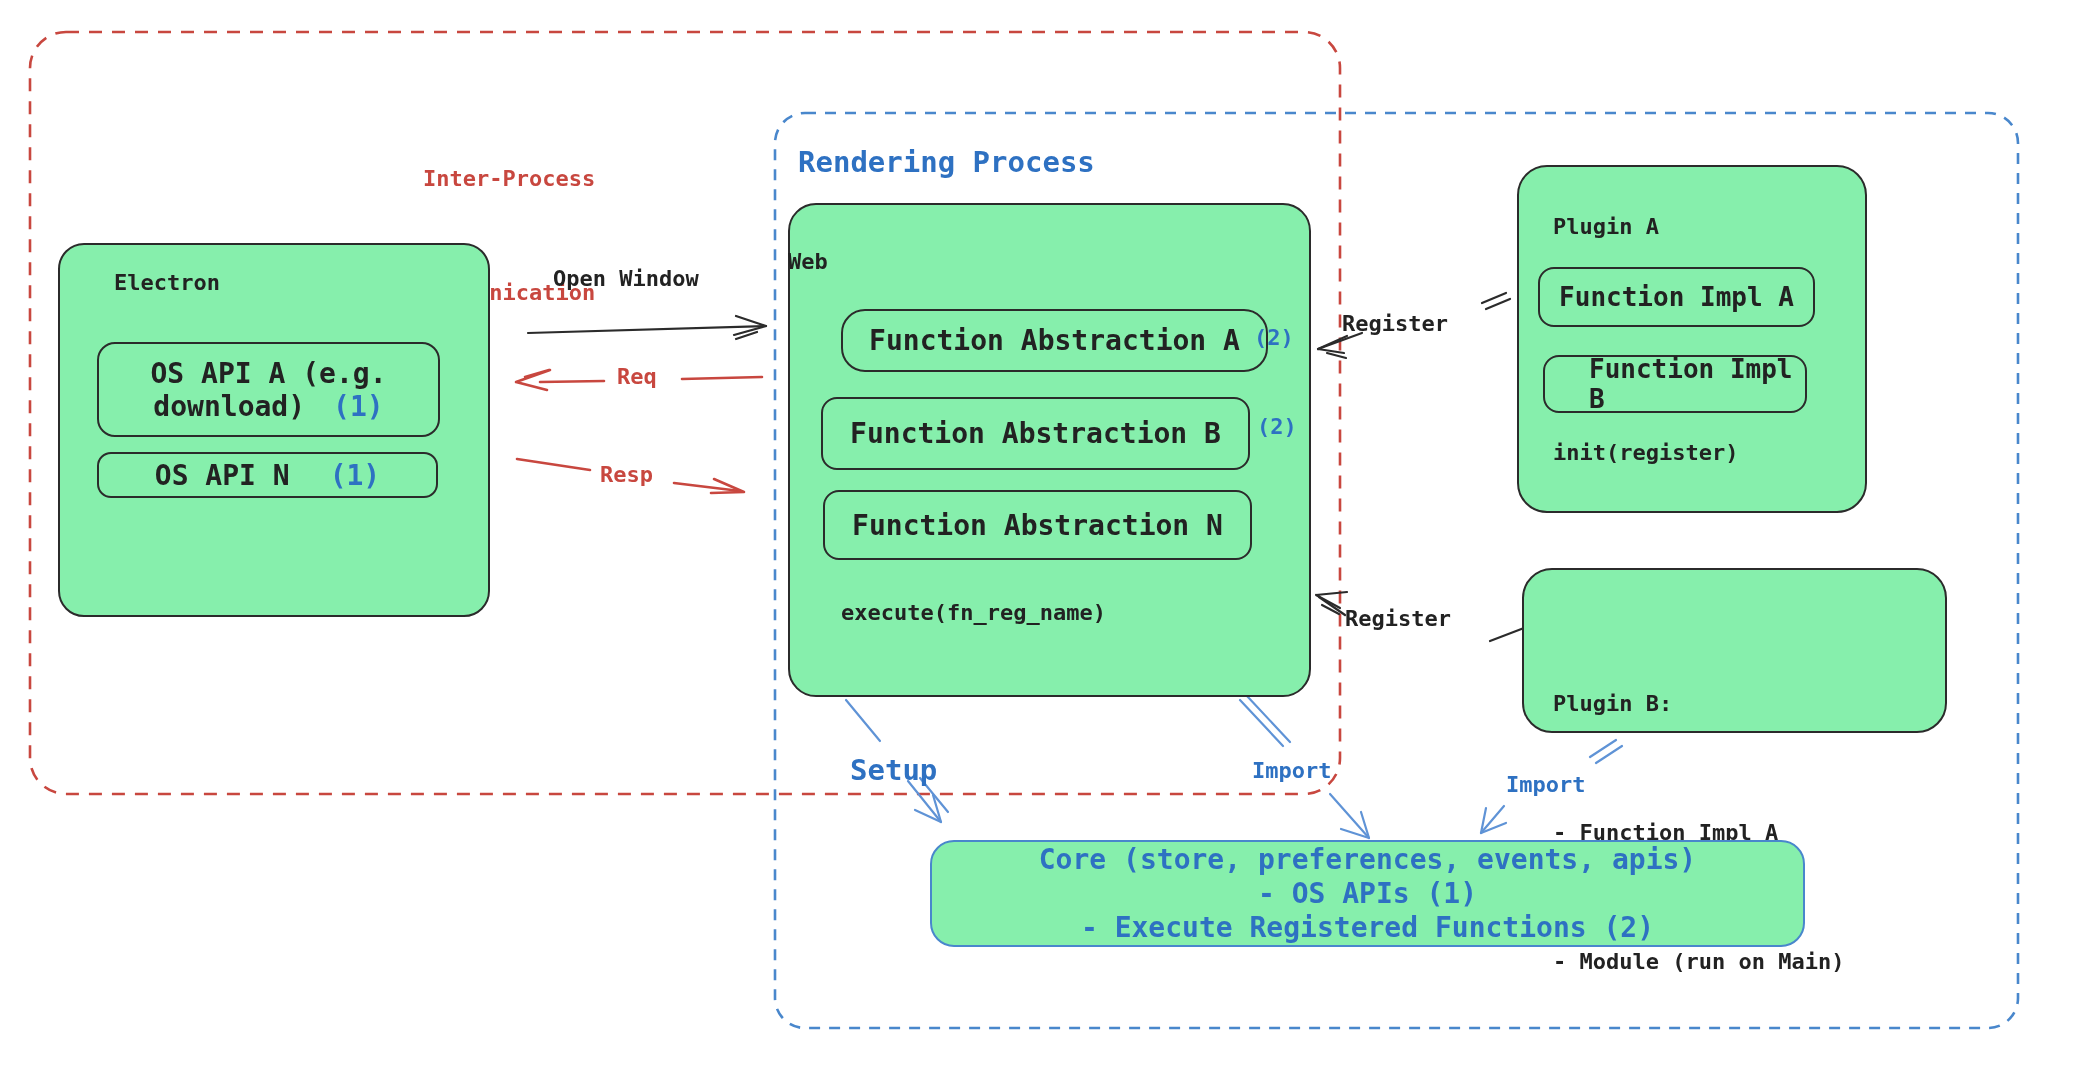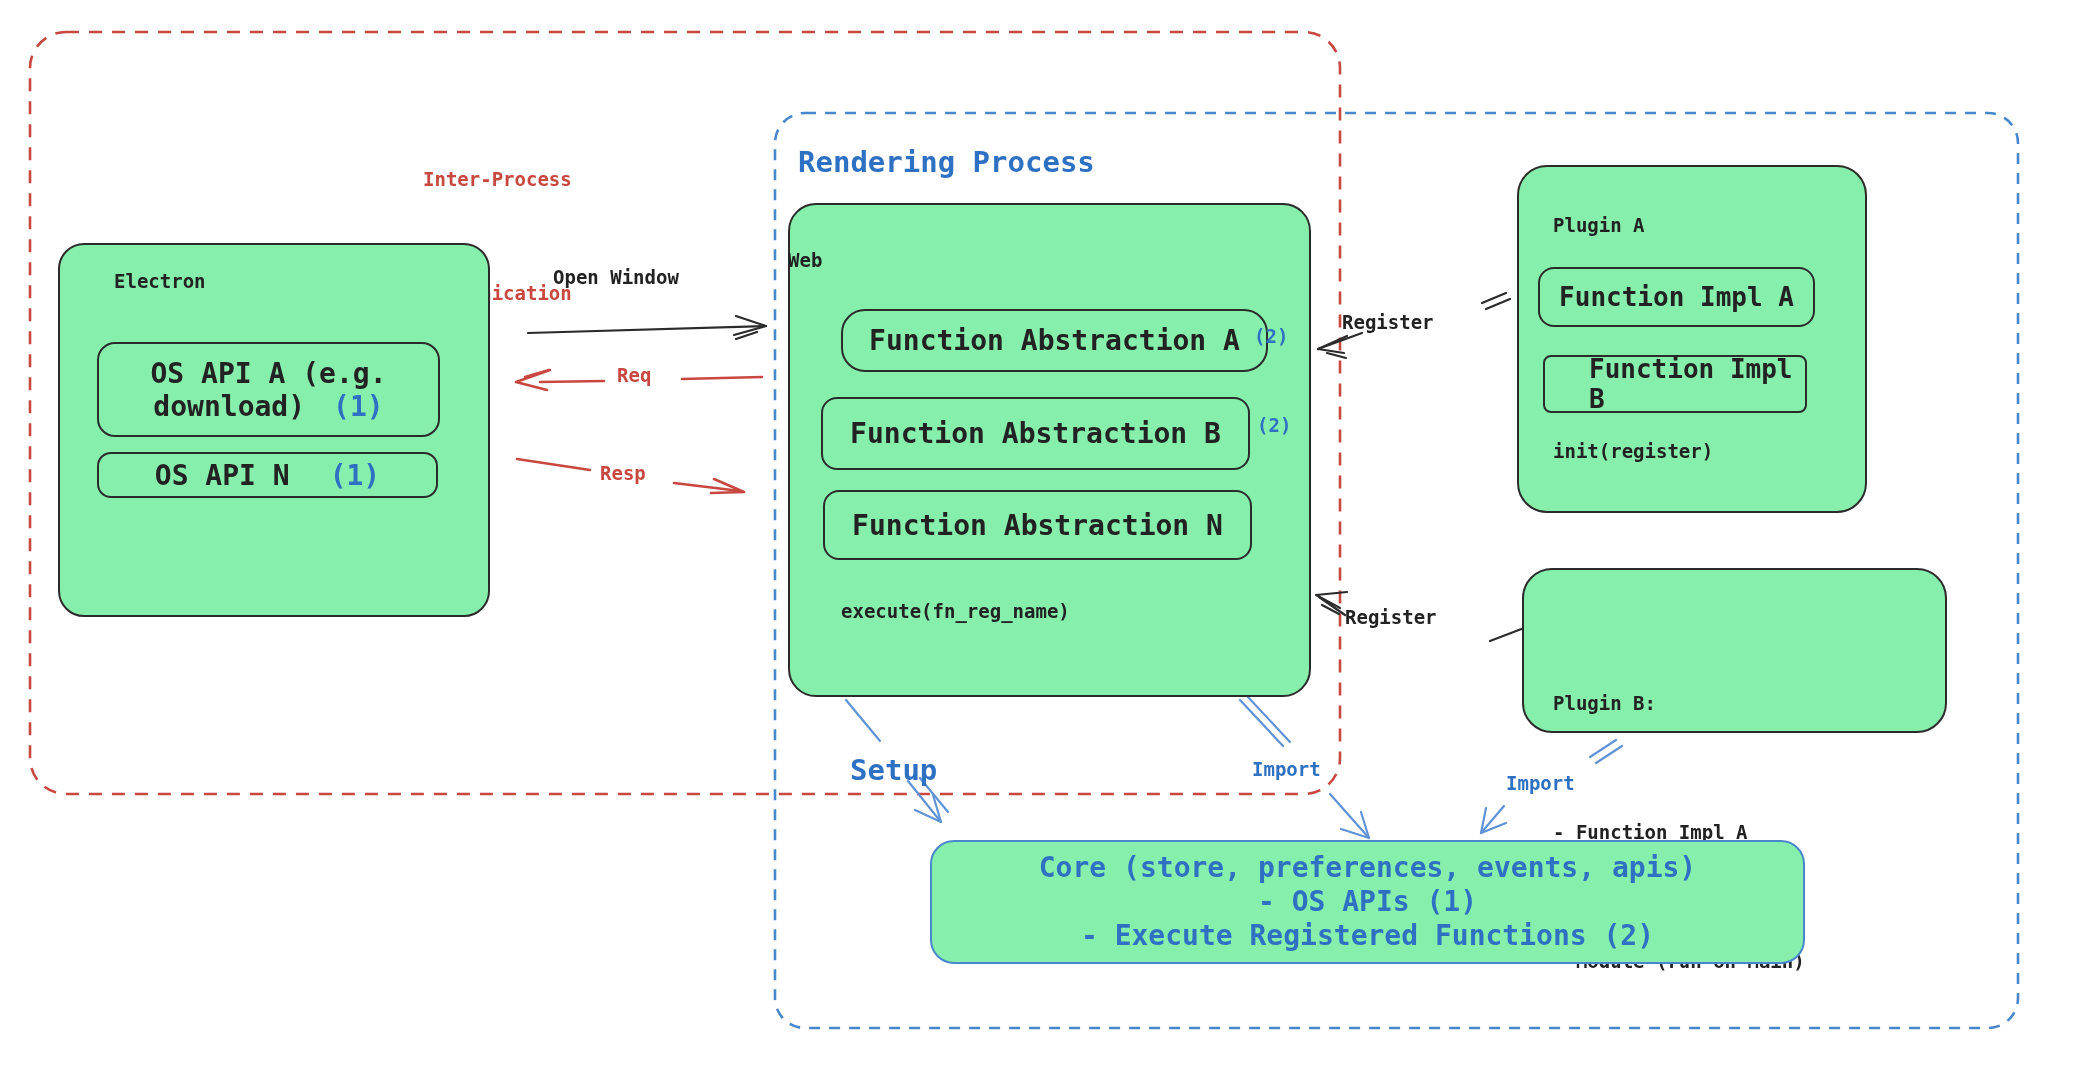--- a/index.html
+++ b/index.html
@@ -16,21 +16,21 @@
   .dash-red{fill:none;stroke:var(--red);stroke-width:2.6;stroke-dasharray:13 10;}
   .dash-blue{fill:none;stroke:var(--dash-blue);stroke-width:2.6;stroke-dasharray:11 9;}
   .ak{fill:none;stroke:var(--black);stroke-width:2.2;stroke-linecap:round;}
   .ar{fill:none;stroke:var(--red);stroke-width:2.6;stroke-linecap:round;}
   .ab{fill:none;stroke:var(--light-blue);stroke-width:2.2;stroke-linecap:round;}
   .box{
     position:absolute;background:#86efac;border:2.5px solid var(--black);
     display:flex;align-items:center;justify-content:center;flex-direction:column;
   }
   .box.blue-border{border:2px solid var(--dash-blue);}
-  .lbl{position:absolute;font-size:19px;white-space:pre;}
+  .lbl{position:absolute;font-size:22px;white-space:pre;}
   .lbl.red{color:var(--red);}
   .lbl.blue{color:var(--blue);}
   .badge{color:var(--blue);}
   .t28{font-size:28px;}
   .t26{font-size:26px;}
   .center{text-align:left;}
 </style>
 </head>
 <body>
 
@@ -126,33 +126,33 @@
 </div>
 
 <div class="lbl" style="left:841px;top:600px;">execute(fn_reg_name)</div>
 
 <div class="box" style="left:1517px;top:165px;width:350px;height:348px;border-radius:30px;"></div>
 <div class="lbl" style="left:1553px;top:214px;">Plugin A</div>
 
 <div class="box t26" style="left:1538px;top:267px;width:277px;height:60px;border-radius:16px;">
   <span>Function Impl A</span>
 </div>
-<div class="box t26" style="left:1543px;top:355px;width:264px;height:58px;border-radius:8px;padding-left:44px;">
+<div class="box t26" style="left:1543px;top:355px;width:264px;height:58px;border-radius:16px;padding-left:44px;">
   <span>Function Impl B</span>
 </div>
 <div class="lbl" style="left:1553px;top:440px;">init(register)</div>
 
 <div class="box" style="left:1522px;top:568px;width:425px;height:165px;border-radius:30px;"></div>
 <div class="lbl" style="left:1553px;top:596px;line-height:43px;">
   <div>Plugin B:</div>
   <div>- Function Impl A</div>
   <div>- Module (run on Main)</div>
 </div>
 
-<div class="box blue-border t28 center" style="left:930px;top:840px;width:875px;height:124px;border-radius:24px;line-height:34px;color:var(--blue);">
+<div class="box blue-border t28 center" style="left:930px;top:840px;width:875px;height:107px;border-radius:24px;line-height:34px;color:var(--blue);">
   <div>Core (store, preferences, events, apis)</div>
   <div>- OS APIs (1)</div>
   <div>- Execute Registered Functions (2)</div>
 </div>
 
 <div class="lbl" style="left:553px;top:266px;">Open Window</div>
 <div class="lbl red" style="left:617px;top:364px;">Req</div>
 <div class="lbl red" style="left:600px;top:462px;">Resp</div>
 <div class="lbl" style="left:1342px;top:311px;">Register</div>
 <div class="lbl" style="left:1345px;top:606px;">Register</div>

